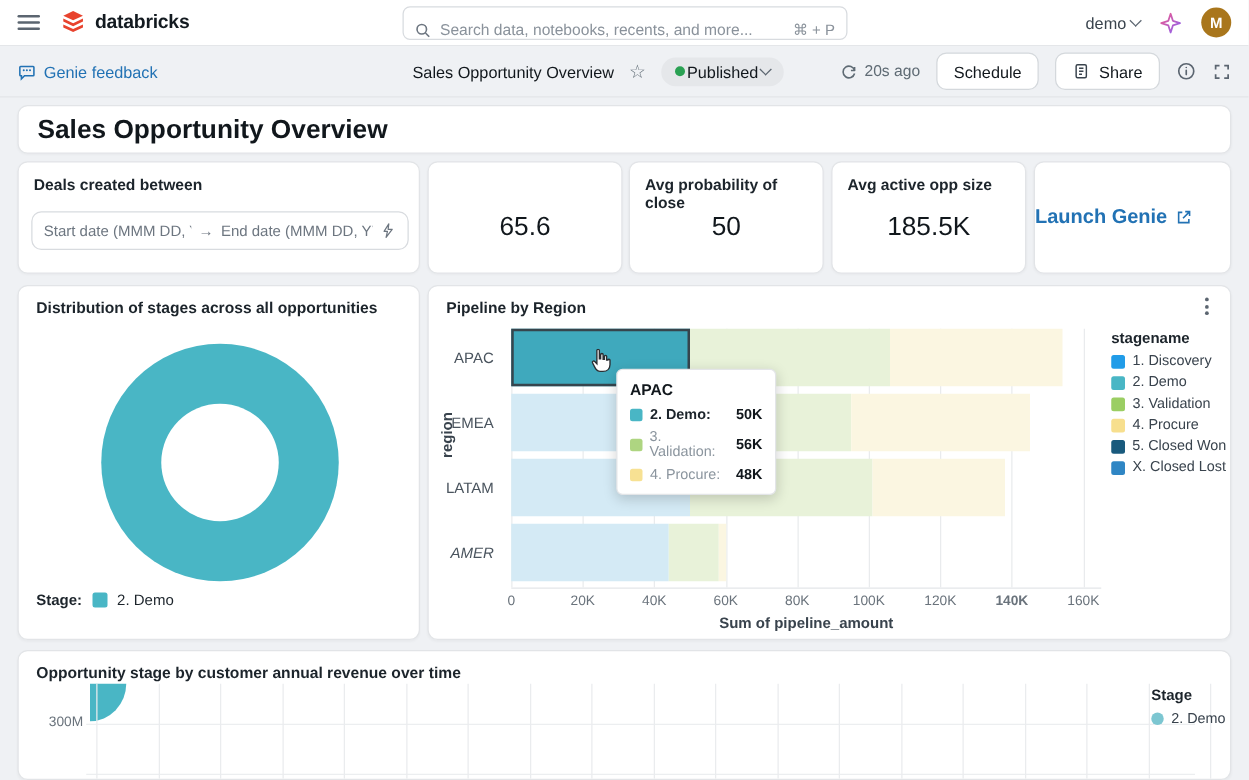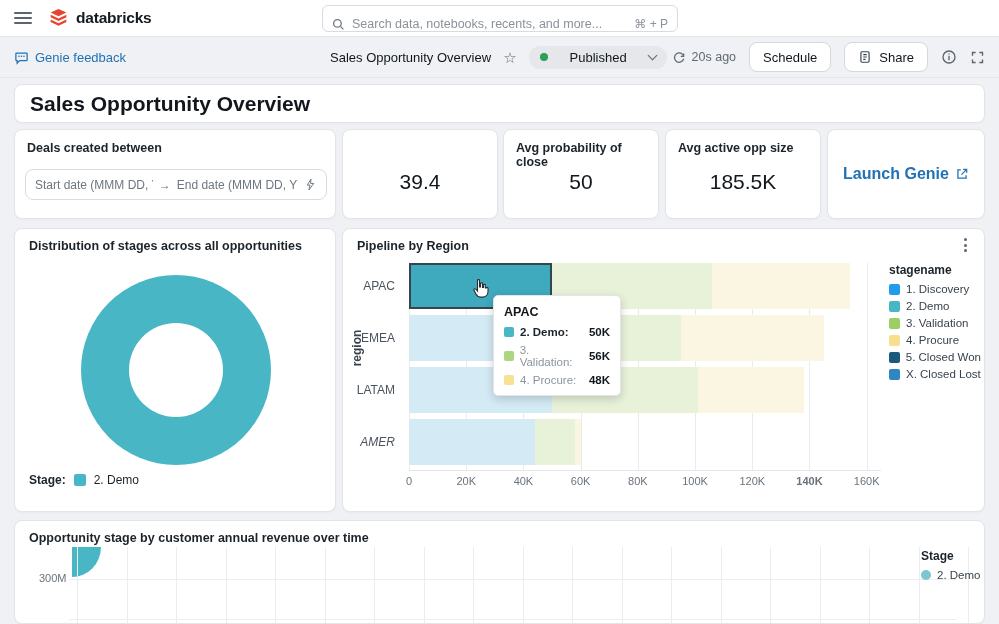--- a/index.html
+++ b/index.html
@@ -20,21 +20,21 @@
   .topbar-right{margin-left:auto;display:flex;align-items:center;gap:15px}
   .workspace{display:flex;align-items:center;gap:4px;font-size:13px;color:#39434d;cursor:pointer}
   .avatar{width:24px;height:24px;border-radius:50%;background:#a9761c;color:#fff;font-size:12px;font-weight:700;display:flex;align-items:center;justify-content:center;cursor:pointer}
 
   
   .subbar{position:absolute;left:0;top:37px;width:100%;height:41px;border-bottom:1px solid #e3e5e8;display:flex;align-items:center;padding:0 14px}
   .feedback{display:flex;align-items:center;gap:6px;color:#2272b4;font-size:13px;cursor:pointer}
   .doc-center{position:absolute;left:330px;display:flex;align-items:center;gap:12px}
   .doc-title{font-size:13px;color:#11171c}
   .star{color:#5f6b74;font-size:15px;cursor:pointer;line-height:1}
-  .pill{display:flex;align-items:center;gap:22px;background:#e5e7ea;border-radius:14px;padding:4px 11px;cursor:pointer}
+  .pill{display:flex;align-items:center;gap:2px;background:#e5e7ea;border-radius:14px;padding:4px 11px;cursor:pointer}
   .pill .dot{width:8px;height:8px;border-radius:50%;background:#2aa153}
   .pill .lbl{font-size:13px;color:#11171c}
   .chev{width:7px;height:7px;border-right:1.5px solid #5b6570;border-bottom:1.5px solid #5b6570;transform:rotate(45deg);margin-top:-3px}
   .subbar-right{margin-left:auto;display:flex;align-items:center;gap:13px}
   .refresh{display:flex;align-items:center;gap:6px;color:#5f6b74;font-size:12.5px;cursor:pointer}
   .btn{height:30px;background:#fff;border:1px solid #d4d8dc;border-radius:8px;padding:0 13px;font-size:13px;color:#11171c;display:flex;align-items:center;gap:7px;cursor:pointer;font-family:inherit}
   .iconbtn{color:#5b6570;cursor:pointer;display:flex;align-items:center}
 
   
   .card{position:absolute;background:#fff;border:1px solid #e2e4e7;border-radius:8px;box-shadow:0 1px 2px rgba(0,0,0,.03)}
@@ -44,21 +44,21 @@
   
   .f-card{top:129px;height:90px}
   .card-label{font-size:12.5px;font-weight:700;color:#1c242b;padding:11px 12px 0 12px}
   .deals{left:14px;width:322px}
   .datebox{position:absolute;left:10px;top:39px;width:302px;height:31px;border:1px solid #d8dbdf;border-radius:8px;display:flex;align-items:center;padding:0 9px;gap:6px;cursor:pointer}
   .datebox .ph{color:#6d7680;font-size:12px;white-space:nowrap;overflow:hidden}
   .datebox .arr{color:#6d7680;font-size:12px}
   .counter{width:156px;text-align:left}
   .counter .value{position:absolute;left:0;right:0;top:40px;text-align:center;font-size:21px;color:#11171c}
   .c1{left:342px}.c2{left:503px}.c3{left:665px}
-  .genie{left:827px;width:158px;display:flex;align-items:center;justify-content:center;cursor:pointer}
+  .genie{left:827px;width:158px;display:flex;align-items:center;cursor:pointer}
   .genie .lnk{color:#2272b4;font-size:16px;font-weight:700;display:flex;align-items:center;gap:6px}
 
   
   .chart-title{font-size:12.5px;font-weight:700;color:#1c242b;padding:10px 12px 0 14px}
   .donut-card{left:14px;top:228px;width:322px;height:284px}
   .donut{position:absolute;left:66px;top:46px;width:190px;height:190px;border-radius:50%}
   .donut-hole{position:absolute;left:48px;top:48px;width:94px;height:94px;border-radius:50%;background:#fff}
   .donut-legend{position:absolute;left:14px;top:244px;display:flex;align-items:center;gap:8px;font-size:12px}
   .donut-legend .t{font-weight:700}
   .sw{width:12px;height:12px;border-radius:2px;display:inline-block}
@@ -121,20 +121,36 @@
       </svg>
       <span class="brand-name">databricks</span>
     </div>
     <div class="search">
       <svg width="13" height="13" viewBox="0 0 24 24" fill="none" stroke="#6d7680" stroke-width="2.4">
         <circle cx="10" cy="10" r="7"></circle>
           <path d="M15.5 15.5 L21 21"></path>
       </svg>
       <input type="text" placeholder="Search data, notebooks, recents, and more..." style="">
       <span class="shortcut">⌘ + P</span>
+    </div>
+    <div class="topbar-right">
+      <div class="workspace">
+        <span>demo</span>
+        <span class="chev"></span>
+      </div>
+      <svg width="19" height="19" viewBox="0 0 24 24" style="cursor:pointer">
+        <defs>
+            <linearGradient id="spark" x1="0" y1="0" x2="1" y2="1">
+          <stop offset="0" stop-color="#f0598c"></stop>
+              <stop offset="1" stop-color="#8a63f4"></stop>
+        </linearGradient>
+          </defs>
+        <path d="M12 2.5 L14.3 9.7 21.5 12 14.3 14.3 12 21.5 9.7 14.3 2.5 12 9.7 9.7 Z" fill="none" stroke="url(#spark)" stroke-width="1.8" stroke-linejoin="round"></path>
+      </svg>
+      <div class="avatar">M</div>
     </div>
   </div>
 
   <div class="subbar">
     <div class="feedback">
       <svg width="15" height="15" viewBox="0 0 24 24" fill="none" stroke="#2272b4" stroke-width="2">
         <path d="M4 5 h16 a1 1 0 0 1 1 1 v10 a1 1 0 0 1 -1 1 H9 l-4 4 v-4 H4 a1 1 0 0 1 -1 -1 V6 a1 1 0 0 1 1 -1 Z"></path>
         <path d="M8 10 h.01 M12 10 h.01 M16 10 h.01" stroke-linecap="round" stroke-width="2.6"></path>
       </svg>
       <span>Genie feedback</span>
@@ -190,21 +206,21 @@
       <span class="ph">Start date (MMM DD, Y...</span>
       <span class="arr">→</span>
       <span class="ph">End date (MMM DD, YY...</span>
       <svg width="13" height="13" viewBox="0 0 24 24" fill="none" stroke="#6d7680" stroke-width="1.8" style="margin-left:auto;flex:none">
         <path d="M13 2 L6 13 h5 L9 22 18 10 h-6 Z" stroke-linejoin="round"></path>
       </svg>
     </div>
   </div>
 
   <div class="card f-card counter c1">
-    <div class="value">39.4</div>
+    <div class="value">65.6</div>
   </div>
   <div class="card f-card counter c2">
     <div class="card-label">Avg probability of close</div>
     <div class="value">50</div>
   </div>
   <div class="card f-card counter c3">
     <div class="card-label">Avg active opp size</div>
     <div class="value">185.5K</div>
   </div>
   <div class="card f-card genie">
@@ -279,20 +295,21 @@
         <span class="tick" style="left: 0%;">0</span>
         <span class="tick" style="left: 12.1212%;">20K</span>
         <span class="tick" style="left: 24.2424%;">40K</span>
         <span class="tick" style="left: 36.3636%;">60K</span>
         <span class="tick" style="left: 48.4848%;">80K</span>
         <span class="tick" style="left: 60.6061%;">100K</span>
         <span class="tick" style="left: 72.7273%;">120K</span>
         <span class="tick" style="left: 84.8485%; font-weight: bold;">140K</span>
         <span class="tick" style="left: 96.9697%;">160K</span>
       </div>
+    <div class="xaxis-title">Sum of pipeline_amount</div>
 
     <div class="legend">
       <div class="lt">stagename</div>
       <div id="pipe-legend">
           <div class="li">
             <span class="sw" style="background: rgb(33, 156, 232);"></span>
             <span>1. Discovery</span>
           </div>
           <div class="li">
             <span class="sw" style="background: rgb(73, 182, 197);"></span>

